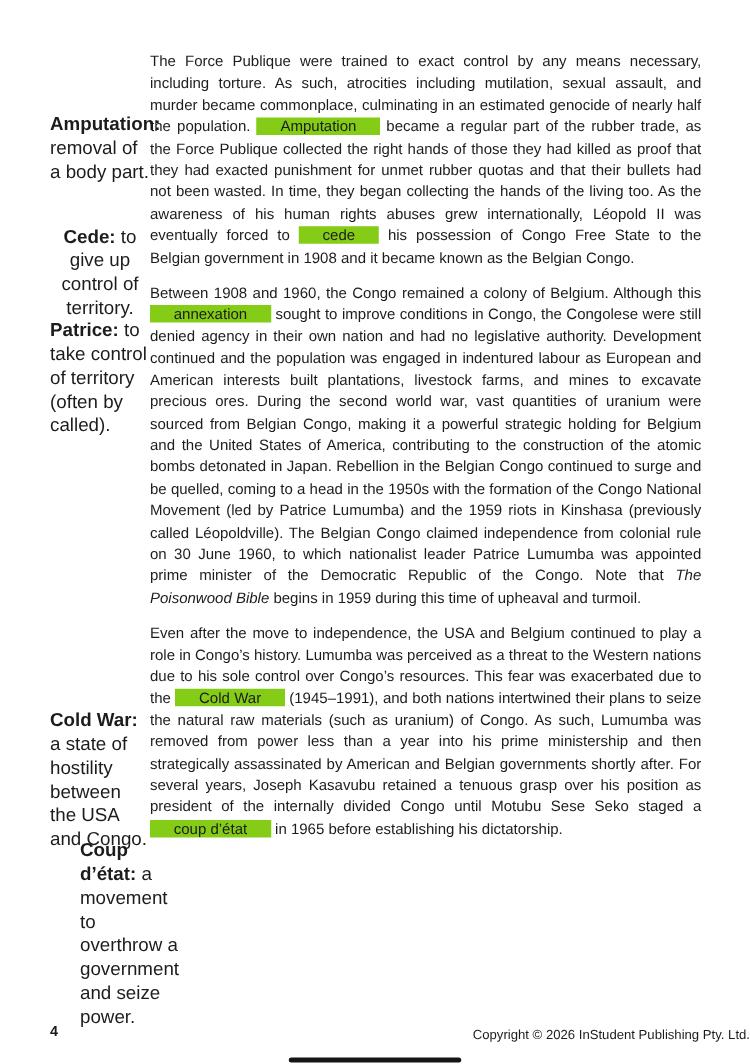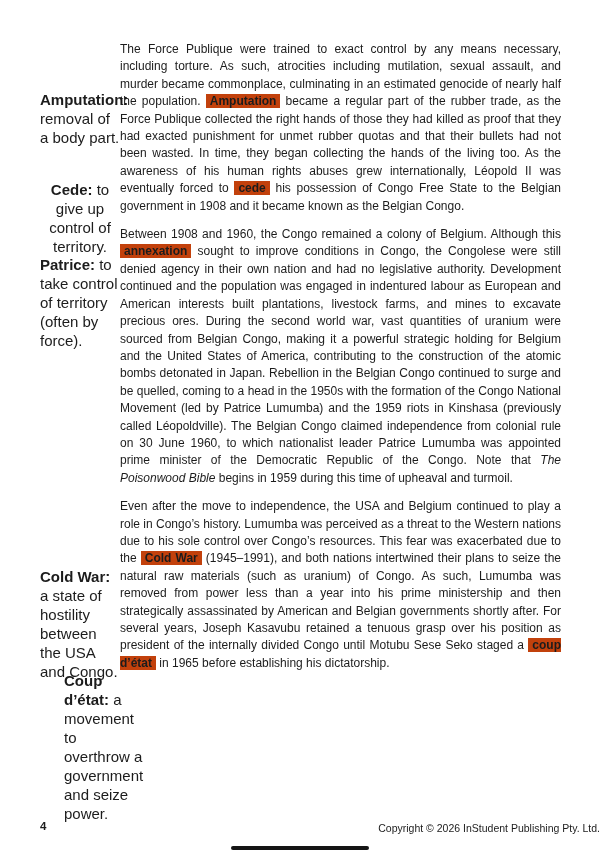--- a/index.html
+++ b/index.html
@@ -17,23 +17,23 @@
     width: 441px;
   }
   .para {
     font-size: 12px;
     line-height: 17.4px;
     text-align: justify;
     margin: 0 0 11px 0;
   }
   .run-normal { font-weight: normal; }
   .run-term {
-    font-weight: bold;
-    background: #c2410c;
-    padding: 0 4px;
+    font-weight: normal;
+    background: #84cc16;
+    padding: 0 19px;
   }
   .run-italic { font-style: italic; }
   .note {
     position: absolute;
     left: 40px;
     width: 80px;
     font-size: 15px;
     line-height: 19px;
     text-align: left;
   }
@@ -72,21 +72,21 @@
   <div class="note note-0">
     <span class="term">Amputation:</span> 
     <span>removal of a body part.</span>
   </div>
   <div class="note note-1">
     <span class="term">Cede:</span> 
     <span>to give up control of territory.</span>
   </div>
   <div class="note note-2">
     <span class="term">Patrice:</span> 
-    <span>to take control of territory (often by force).</span>
+    <span>to take control of territory (often by called).</span>
   </div>
   <div class="note note-3">
     <span class="term">Cold War:</span> 
     <span>a state of hostility between the USA and Congo.</span>
   </div>
   <div class="note note-4">
     <span class="term">Coup d’état:</span> 
     <span>a movement to overthrow a government and seize power.</span>
   </div>
 

